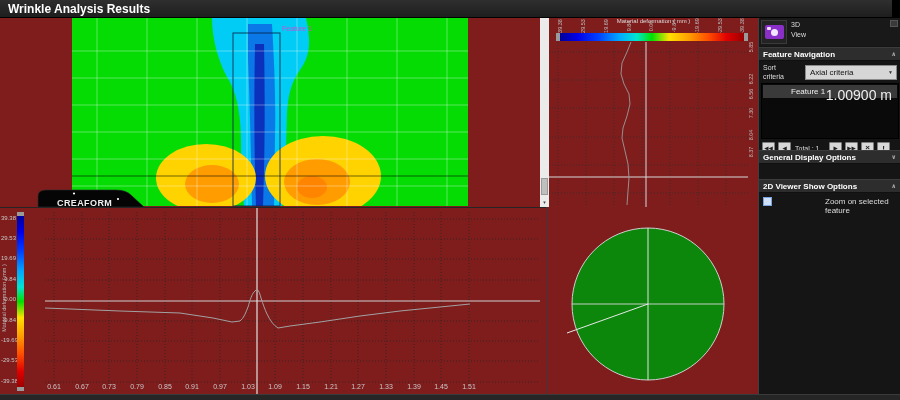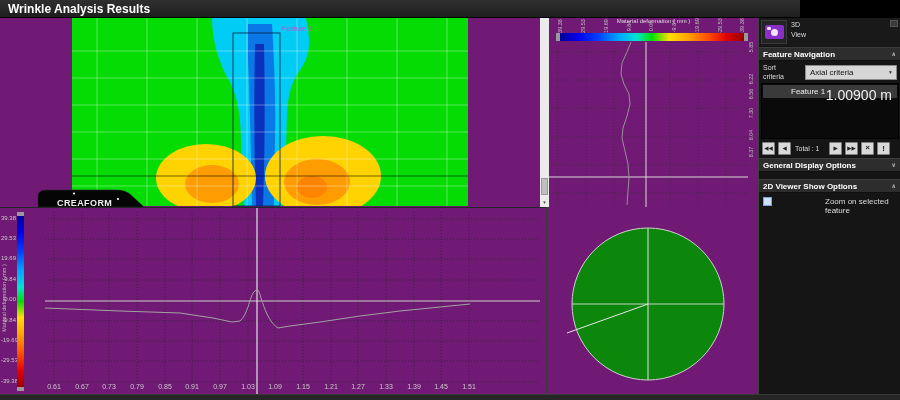--- a/index.html
+++ b/index.html
@@ -1,22 +1,22 @@
 <!DOCTYPE html>
 <html><head>
 <meta charset="utf-8">
 <style>
   html,body{margin:0;padding:0;background:#000;}
   #app{position:relative;width:900px;height:400px;background:#000;overflow:hidden;
        font-family:"Liberation Sans","DejaVu Sans",sans-serif;color:#ddd;}
   .abs{position:absolute;}
-  .titlebar{left:0;top:0;width:800px;height:18px;background:linear-gradient(#2f2f2f,#1e1e1e);
+  .titlebar{left:0;top:0;width:892px;height:18px;background:linear-gradient(#2f2f2f,#1e1e1e);
             border-bottom:1px solid #000;color:#fff;font-size:12px;font-weight:bold;
             line-height:18px;padding-left:8px;box-sizing:border-box;}
-  .panel{background:#701a75;}
+  .panel{background:#7f1d1d;}
   .tick{position:absolute;font-size:7px;color:#c8c8c8;}
   .ytick{position:absolute;font-size:6px;color:#c8c8c8;width:15px;text-align:right;}
   .rot{display:flex;align-items:center;justify-content:center;width:14px;height:14px;
        transform:rotate(-90deg);font-size:5.5px;color:#bbb;position:absolute;}
   .cbar-h{background:linear-gradient(90deg,#9a9a9a 0 2%,#00009a 2%,#0000e8 11%,#0040ff 22%,
           #00a8ff 33%,#00e4d0 42%,#00e000 50%,#ffe000 59%,#ffa000 69%,#ff5000 79%,
           #e00000 89%,#990000 98%,#9a9a9a 98% 100%);}
   .cbar-v{background:linear-gradient(180deg,#9a9a9a 0 2%,#00009a 2%,#0000e8 11%,#0040ff 22%,
           #00a8ff 33%,#00e4d0 42%,#00e000 50%,#ffe000 59%,#ffa000 69%,#ff5000 79%,
           #e00000 89%,#990000 98%,#9a9a9a 98% 100%);}
@@ -237,21 +237,21 @@
     </div>
 
     <div class="navbtn" style="left:3px;top:124px;">◀◀</div>
     <div class="navbtn" style="left:19px;top:124px;">◀</div>
     <div class="abs" style="left:36px;top:127px;width:32px;font-size:7px;color:#ddd;">Total : 1</div>
     <div class="navbtn" style="left:70px;top:124px;">▶</div>
     <div class="navbtn" style="left:86px;top:124px;">▶▶</div>
     <div class="navbtn" style="left:102px;top:124px;font-size:8px;line-height:10px;">×</div>
     <div class="navbtn" style="left:118px;top:124px;font-size:8px;line-height:11px;">!</div>
 
-    <div class="sect" style="top:140px;">
+    <div class="sect" style="top:132px;">
       <span>General Display Options</span>
       <span class="chev">∨</span>
     </div>
     <div class="sect" style="top:161px;">
       <span>2D Viewer Show Options</span>
       <span class="chev">∧</span>
     </div>
     <div class="abs" style="left:4px;top:179px;width:9px;height:9px;background:#cde0f8;border:1px solid #76a5e0;box-sizing:border-box;"></div>
     <div class="abs" style="left:18px;top:179px;font-size:8px;color:#ddd;margin-left:48px;">Zoom on selected feature</div>
   </div>

